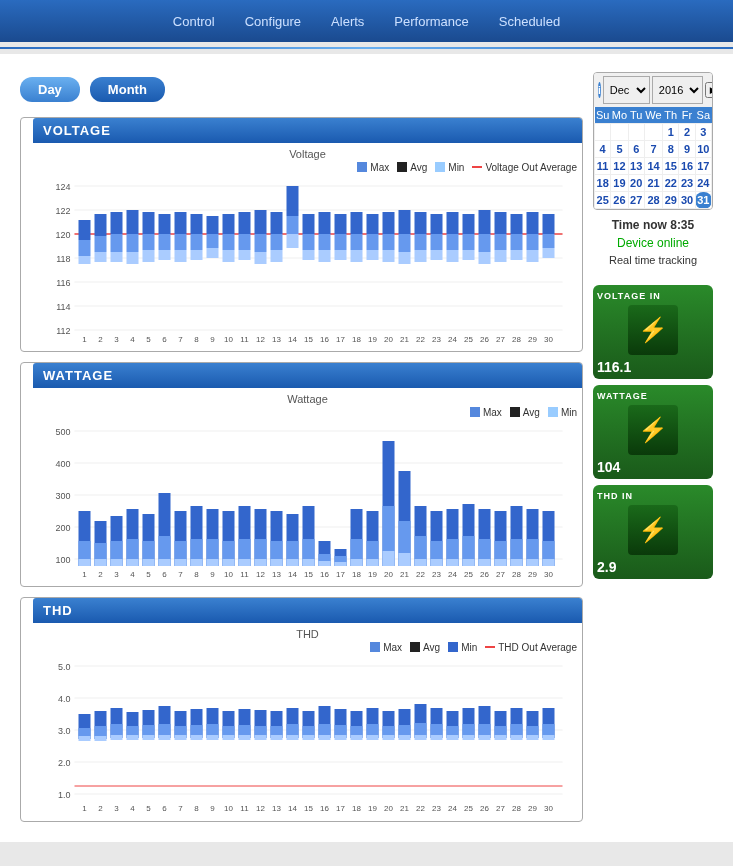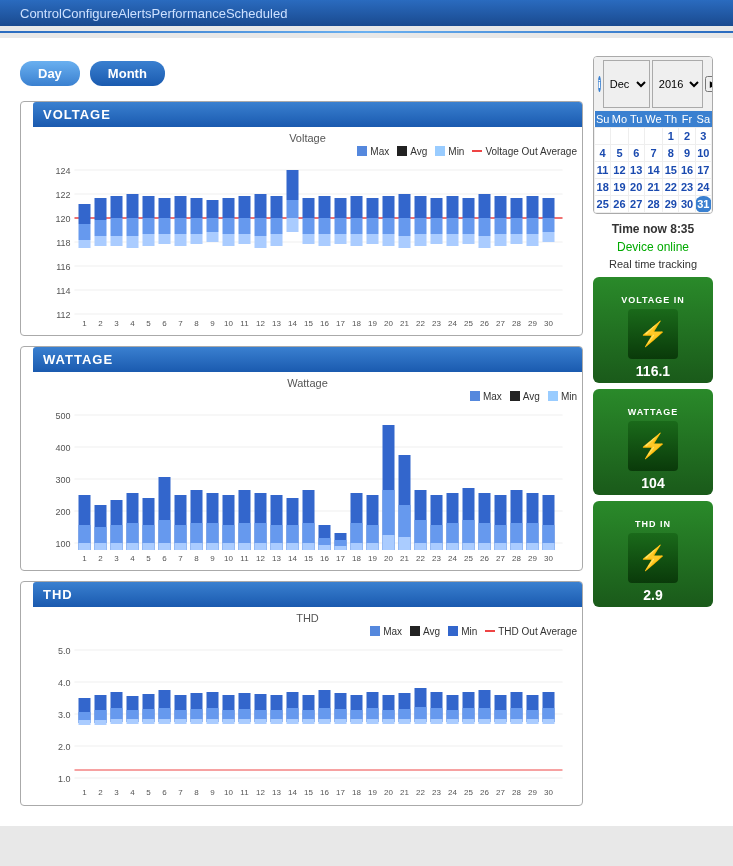--- a/index.html
+++ b/index.html
@@ -8,23 +8,25 @@
       background: #e8e8e8;
       width: 733px;
       min-height: 866px;
       font-size: 12px;
       color: #333;
     }
 
     
     .top-nav {
       background: linear-gradient(to bottom, #2a6bbf, #1a4a8f);
-      height: 26px;
+      height: 42px;
       display: flex;
       align-items: center;
+      justify-content: center;
+      gap: 30px;
       padding: 0 20px;
     }
     .top-nav a {
       color: #cce0ff;
       text-decoration: none;
       font-size: 13px;
     }
 
     
     .main-container {
@@ -162,21 +164,21 @@
       font-size: 10px;
       display: flex;
       align-items: center;
       justify-content: center;
       font-weight: bold;
       cursor: pointer;
     }
 
     .month-select, .year-select {
       font-size: 11px;
-      padding: 16px 2px;
+      padding: 6px 2px;
       border: 1px solid #aaa;
     }
 
     .calendar-table {
       width: 100%;
       border-collapse: collapse;
       font-size: 11px;
     }
     .calendar-table th {
       background: #3a80d0;
@@ -197,21 +199,21 @@
     .calendar-table td.empty { color: transparent; cursor: default; }
     .calendar-table td.today {
       background: #3a80d0;
       color: white;
       border-radius: 8px;
     }
 
     
     .status-box {
       text-align: center;
-      margin-bottom: 7px;
+      margin-bottom: 19px;
     }
     .time-now {
       font-size: 12px;
       font-weight: bold;
       color: #333;
       margin-bottom: 4px;
     }
     .device-online {
       font-size: 12px;
       color: #00aa00;
@@ -222,23 +224,22 @@
       font-size: 11px;
       color: #333;
       margin-bottom: 6px;
       text-align: center;
     }
 
     
     .metric-card {
       background: linear-gradient(to bottom, #2a8a2a, #1a5a1a);
       border-radius: 6px;
-      padding: 18px 4px 4px;
+      padding: 6px 4px 4px;
       margin-bottom: 6px;
-      text-align: center;
       color: white;
       position: relative;
     }
     .metric-card-title {
       font-size: 9px;
       font-weight: bold;
       letter-spacing: 1px;
       text-transform: uppercase;
       margin-bottom: 4px;
     }

